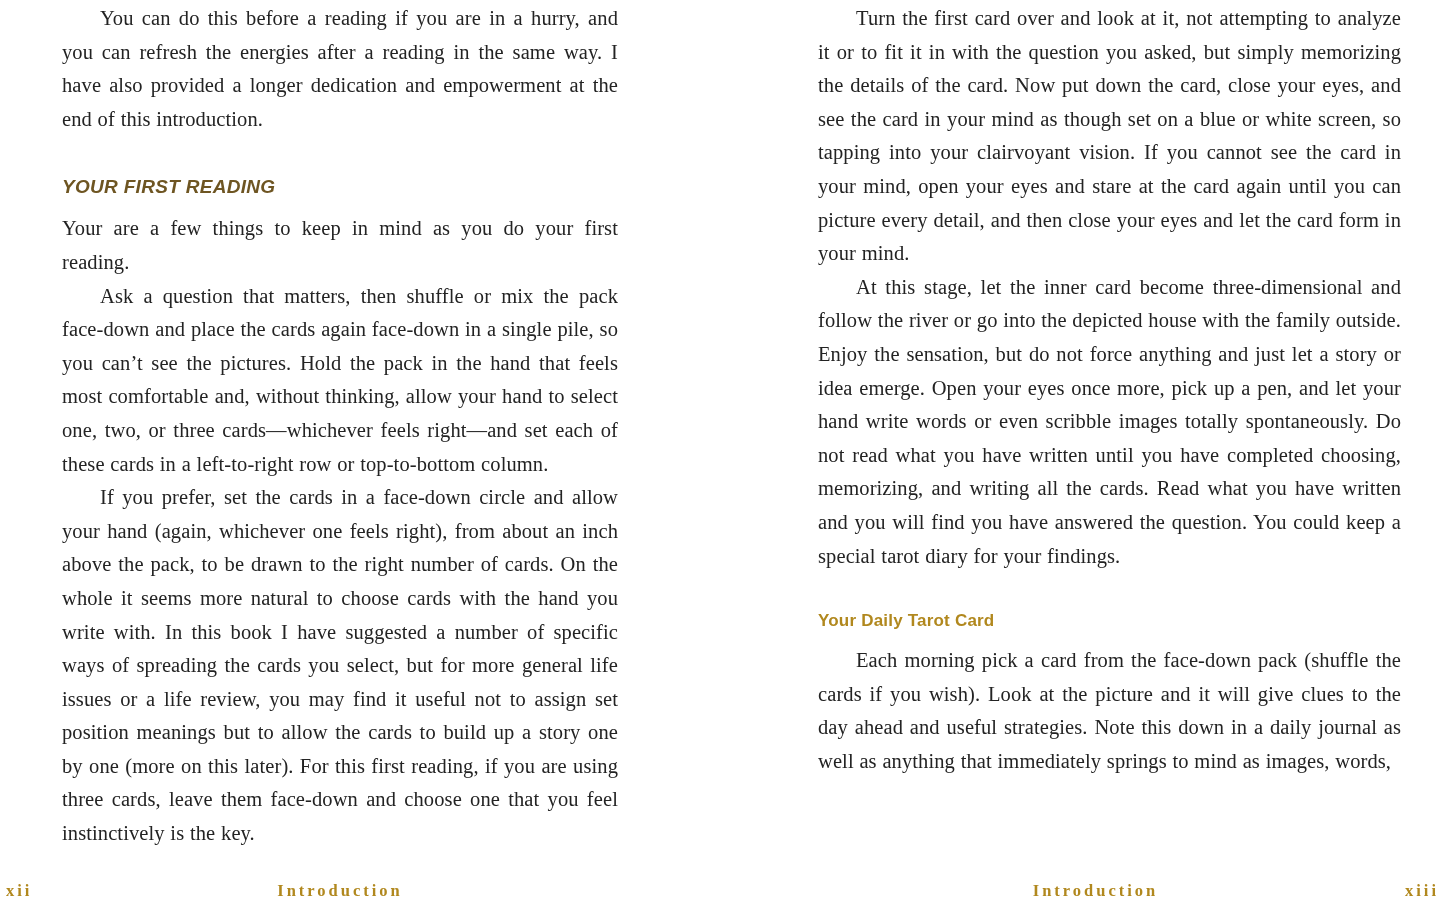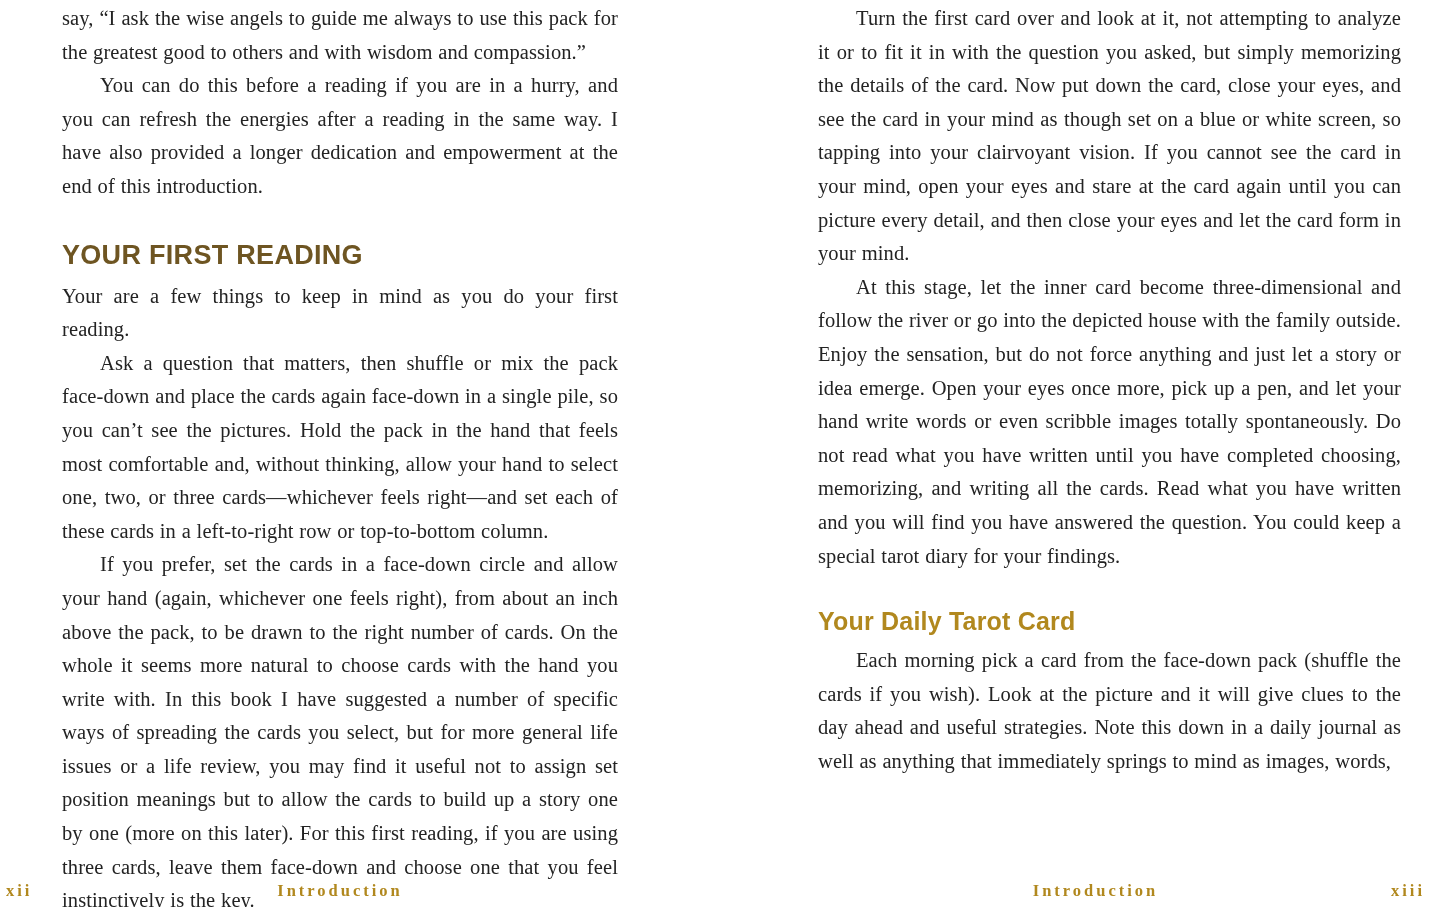--- a/index.html
+++ b/index.html
@@ -42,60 +42,60 @@
     color: var(--body-text);
     text-align: justify;
     letter-spacing: 0.1px;
     word-spacing: 0.5px;
   }
   .body-p.indent { text-indent: 38px; }
 
   .section-heading {
     font-family: "Liberation Sans", "DejaVu Sans", sans-serif;
     font-weight: 700;
-    font-size: 27px;
+    font-size: 19px;
     line-height: 30px;
     letter-spacing: 0.3px;
     color: var(--heading-brown);
     margin: 36px 0 10px 0;
+    font-style: italic;
   }
   .sub-heading {
     font-family: "Liberation Sans", "DejaVu Sans", sans-serif;
     font-weight: 700;
-    font-size: 25px;
+    font-size: 17px;
     line-height: 30px;
     letter-spacing: 0.2px;
     color: var(--accent-gold);
     margin: 33px 0 8px 0;
   }
 
   .folio, .running-title {
     position: absolute;
     bottom: 7px;
     font-family: "Liberation Serif", "DejaVu Serif", serif;
     font-weight: 600;
     font-size: 16.5px;
     line-height: 18px;
     letter-spacing: 3px;
     color: var(--accent-gold);
     margin-top: 43px;
   }
   .page-left  .folio { left: 6px; }
-  .page-right .folio { right: 20px; }
+  .page-right .folio { right: 6px; }
   .page-left  .running-title { left: 62px;  width: 556px; text-align: center; }
   .page-right .running-title { left: 96px;  width: 555px; text-align: center; }
 </style>
 </head>
 <body>
 
 <div class="spread">
 
   <div class="page page-left">
     <div class="text-block">
-      <p class="body-p">say, “I ask the wise angels to guide me always to use this pack for the greatest good to others and with wisdom and compassion.”</p>
       <p class="body-p indent">You can do this before a reading if you are in a hurry, and you can refresh the energies after a reading in the same way. I have also provided a longer dedication and empowerment at the end of this introduction.</p>
 
       <h2 class="section-heading">YOUR FIRST READING</h2>
 
       <p class="body-p">Your are a few things to keep in mind as you do your first reading.</p>
       <p class="body-p indent">Ask a question that matters, then shuffle or mix the pack face-down and place the cards again face-down in a single pile, so you can’t see the pictures. Hold the pack in the hand that feels most comfortable and, without thinking, allow your hand to select one, two, or three cards—whichever feels right—and set each of these cards in a left-to-right row or top-to-bottom column.</p>
       <p class="body-p indent">If you prefer, set the cards in a face-down circle and allow your hand (again, whichever one feels right), from about an inch above the pack, to be drawn to the right number of cards. On the whole it seems more natural to choose cards with the hand you write with. In this book I have suggested a number of specific ways of spreading the cards you select, but for more general life issues or a life review, you may find it useful not to assign set position meanings but to allow the cards to build up a story one by one (more on this later). For this first reading, if you are using three cards, leave them face-down and choose one that you feel instinctively is the key.</p>
     </div>
 
     <span class="folio">xii</span>

